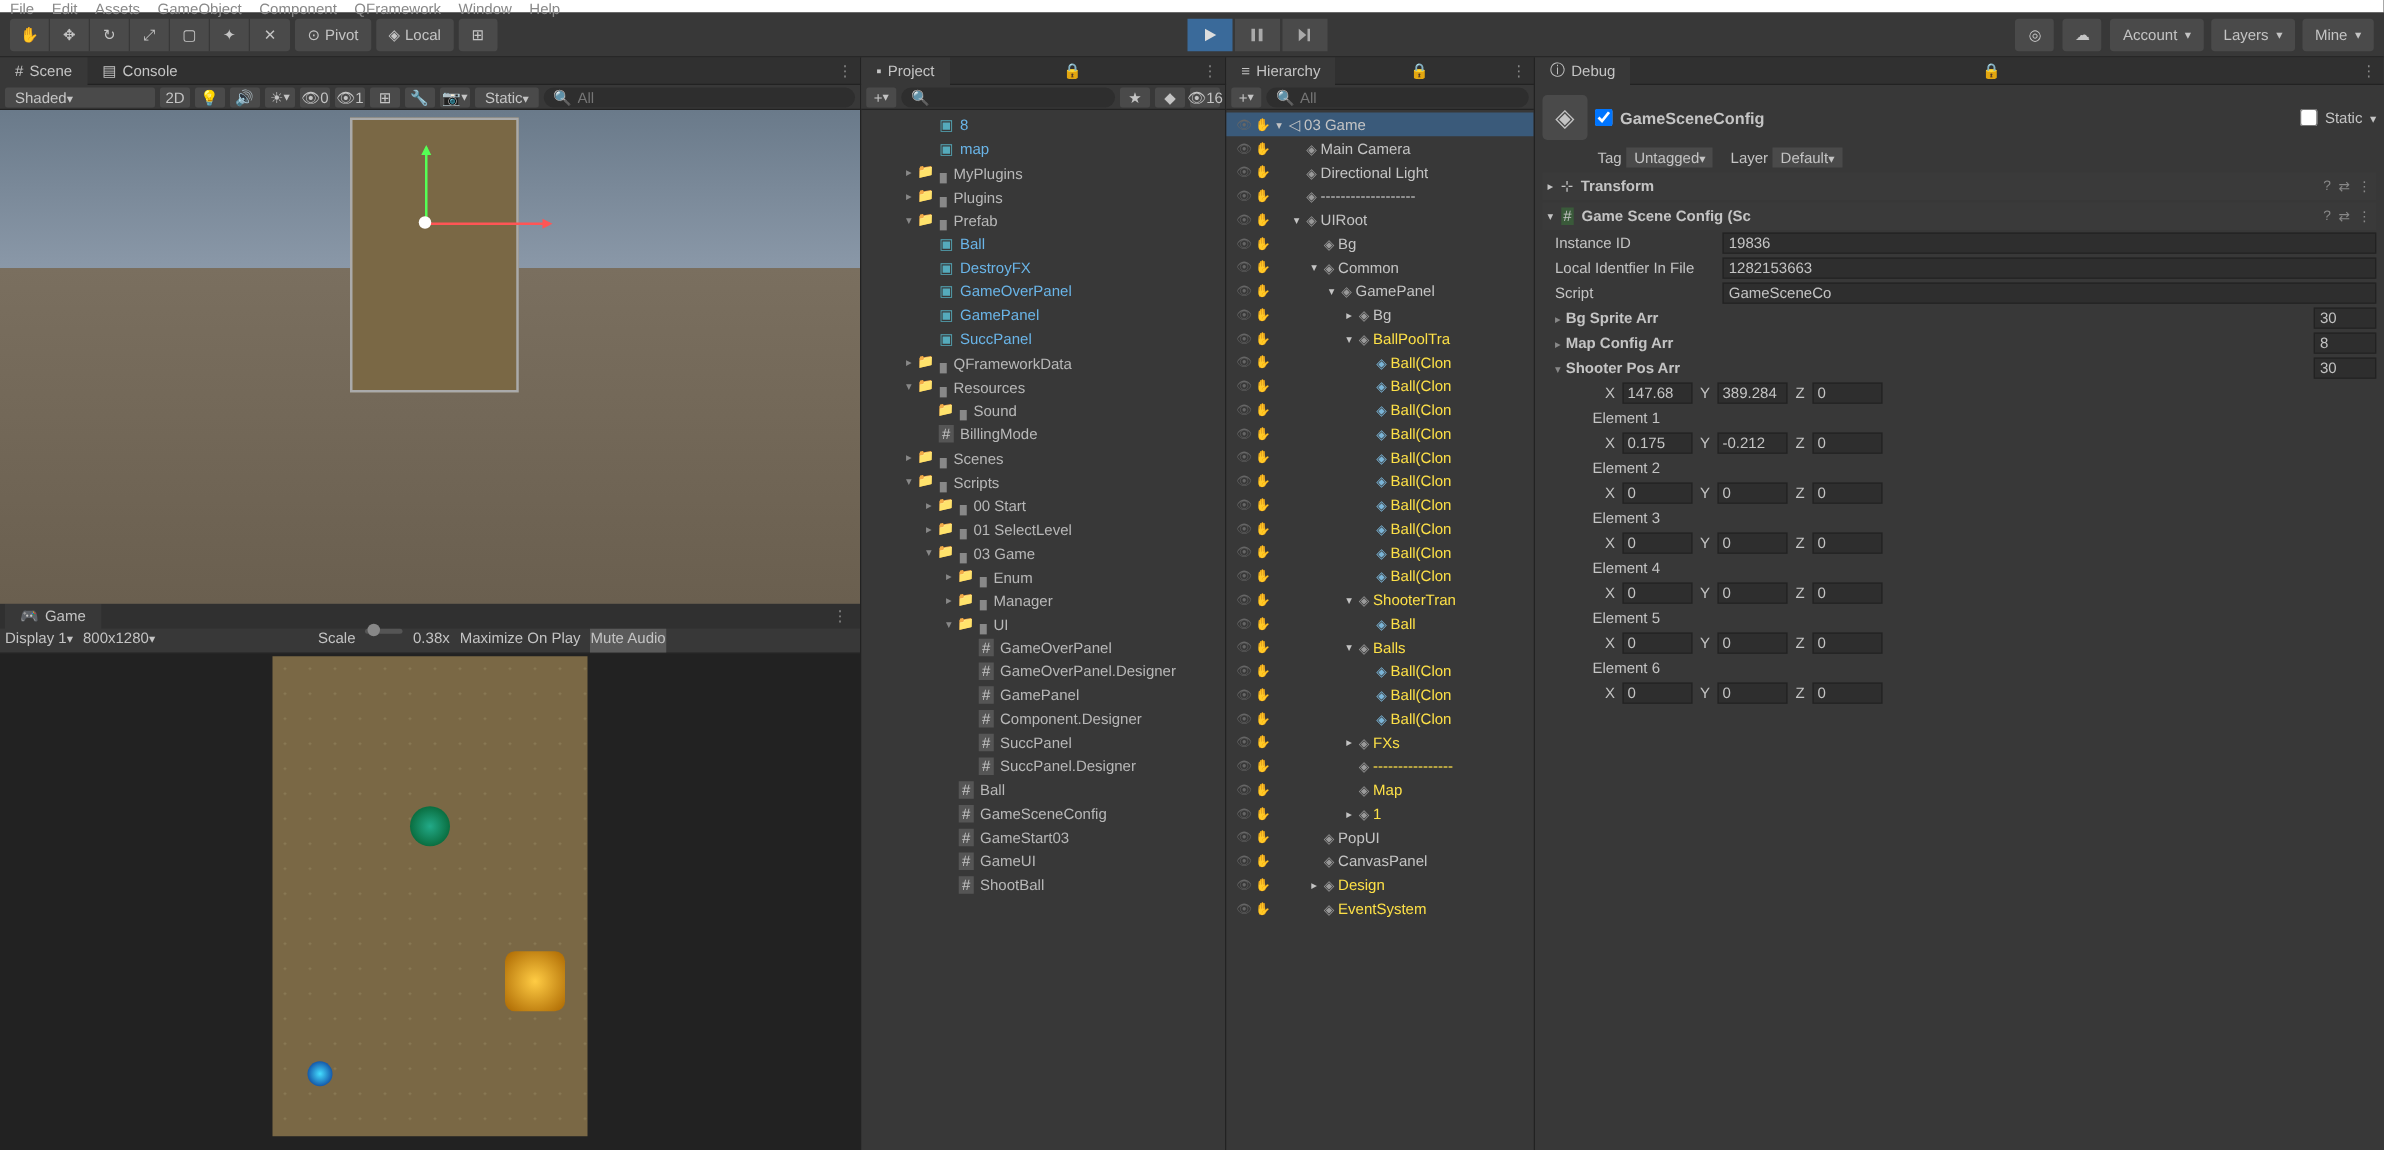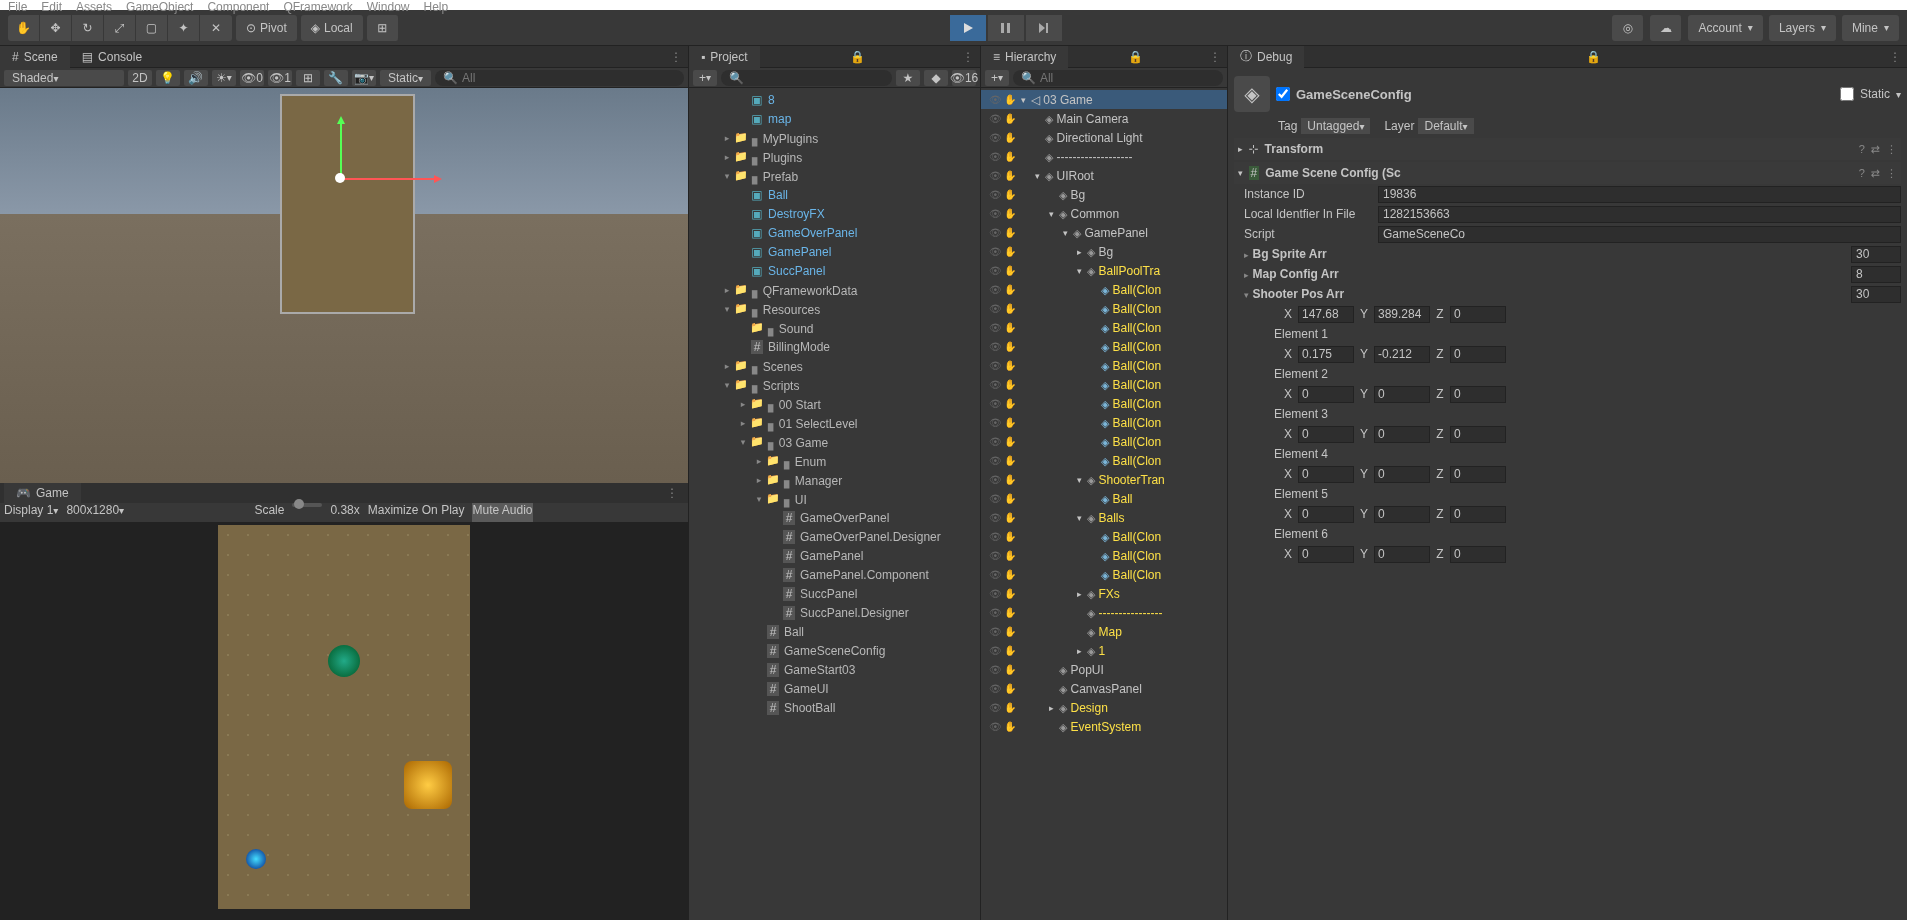--- a/index.html
+++ b/index.html
@@ -404,21 +404,21 @@
             <span style="background:#555;padding:0 3px;">#</span>
           </span>
           <span class="script">GamePanel</span>
         </div>
         <div class="tree-row">
           <span class="ind" style="width:80px"></span>
           <span class="arr"></span>
           <span class="ico">
             <span style="background:#555;padding:0 3px;">#</span>
           </span>
-          <span class="script">GamePanel.Component</span>
+          <span class="script">Component.Designer</span>
         </div>
         <div class="tree-row">
           <span class="ind" style="width:80px"></span>
           <span class="arr"></span>
           <span class="ico">
             <span style="background:#555;padding:0 3px;">#</span>
           </span>
           <span class="script">SuccPanel</span>
         </div>
         <div class="tree-row">

